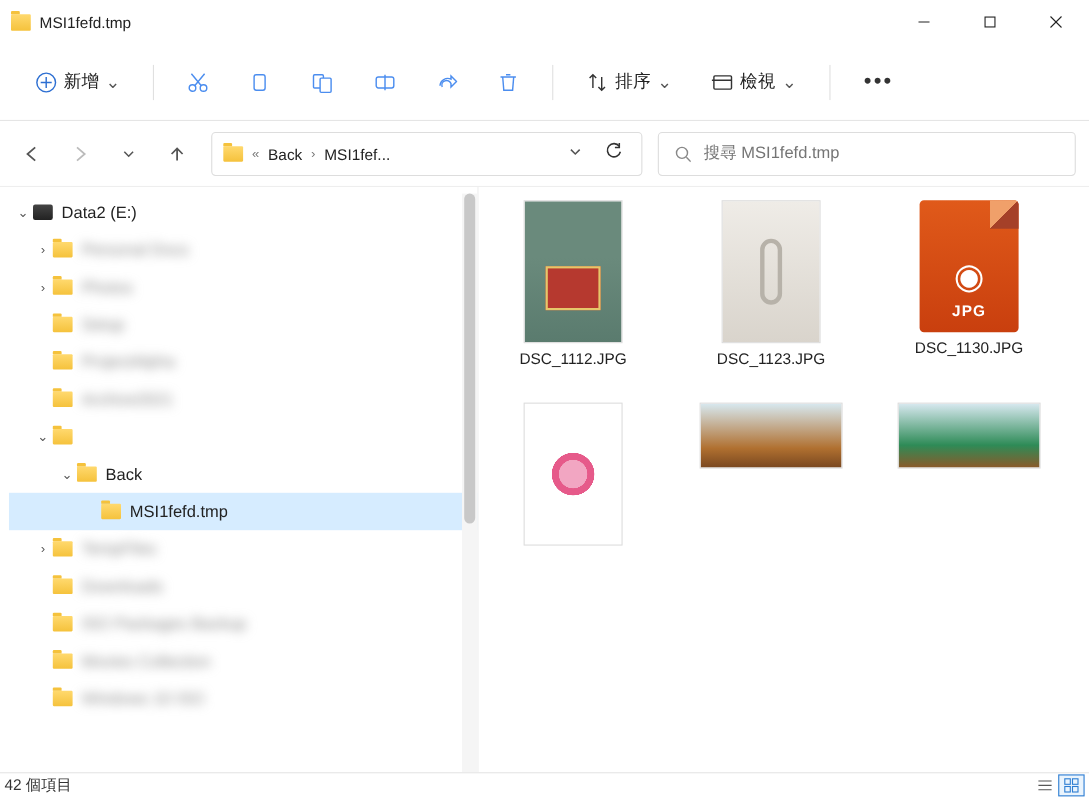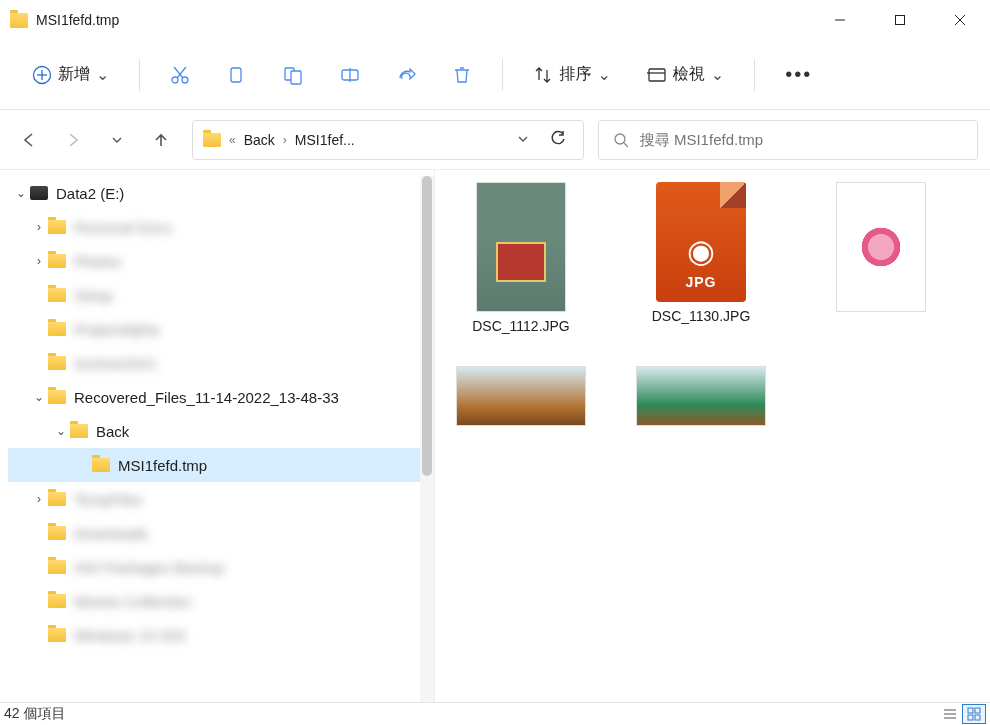--- a/index.html
+++ b/index.html
@@ -237,21 +237,20 @@
           <span class="txt blur">ProjectAlpha</span>
         </div>
       <div class="tree-row" style="padding-left:22px">
           <span class="twisty none">›</span>
           <span class="ico"></span>
           <span class="txt blur">Archive2021</span>
         </div>
       <div class="tree-row" style="padding-left:22px">
           <span class="twisty">⌄</span>
           <span class="ico"></span>
-          <span class="txt">Recovered_Files_11-14-2022_13-48-33</span>
         </div>
       <div class="tree-row" style="padding-left:44px">
           <span class="twisty">⌄</span>
           <span class="ico"></span>
           <span class="txt">Back</span>
         </div>
       <div class="tree-row selected" style="padding-left:66px">
           <span class="twisty none">›</span>
           <span class="ico"></span>
           <span class="txt">MSI1fefd.tmp</span>
@@ -291,20 +290,26 @@
     <div class="thumb-grid">
 
       <div class="thumb-item">
         <div class="thumb-img" style="background:linear-gradient(#6a8a7c 40%,#5a7b6e);">
             <div style="width:50px;height:40px;background:#b6392f;margin-top:30px;border:2px solid #e6c76a;"></div>
           </div>
         <div class="thumb-label">DSC_1112.JPG</div>
       </div>
 
 
+      <div class="thumb-item">
+        <div class="thumb-img" style="background:linear-gradient(#efece7,#d9d4cc);">
+            <div style="width:20px;height:60px;border:4px solid #b7b2a9;border-radius:10px;"></div>
+          </div>
+        <div class="thumb-label">DSC_1123.JPG</div>
+      </div>
 
       <div class="thumb-item">
         <div class="jpg-icon">
           <span class="eye">◉</span>
           <span class="jt">JPG</span>
         </div>
         <div class="thumb-label">DSC_1130.JPG</div>
       </div>
 
 

